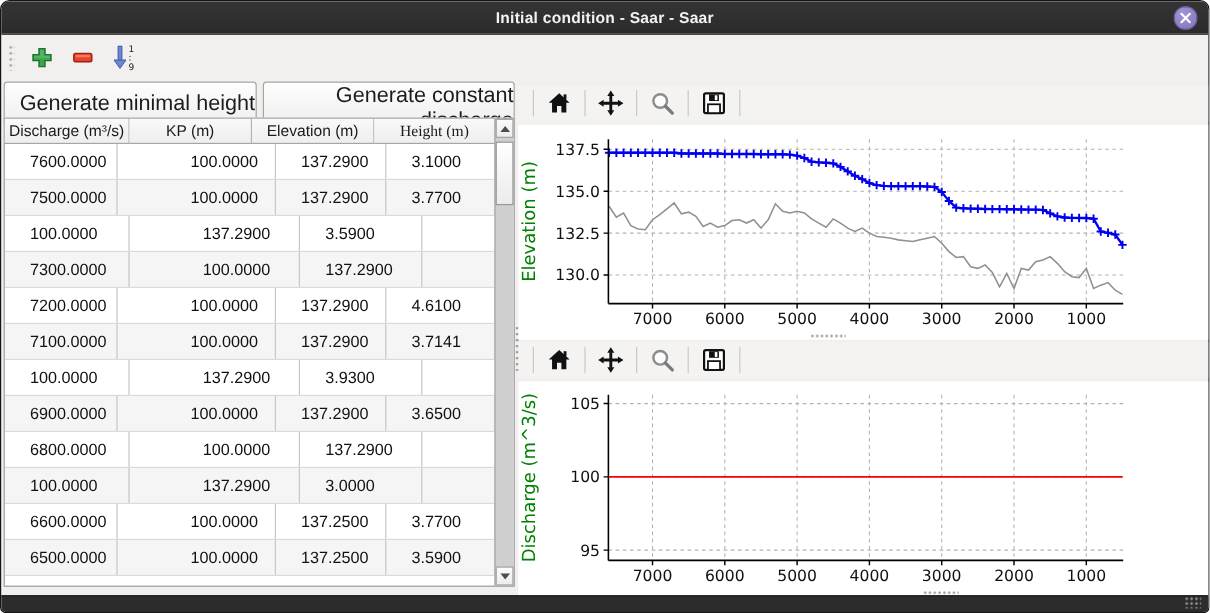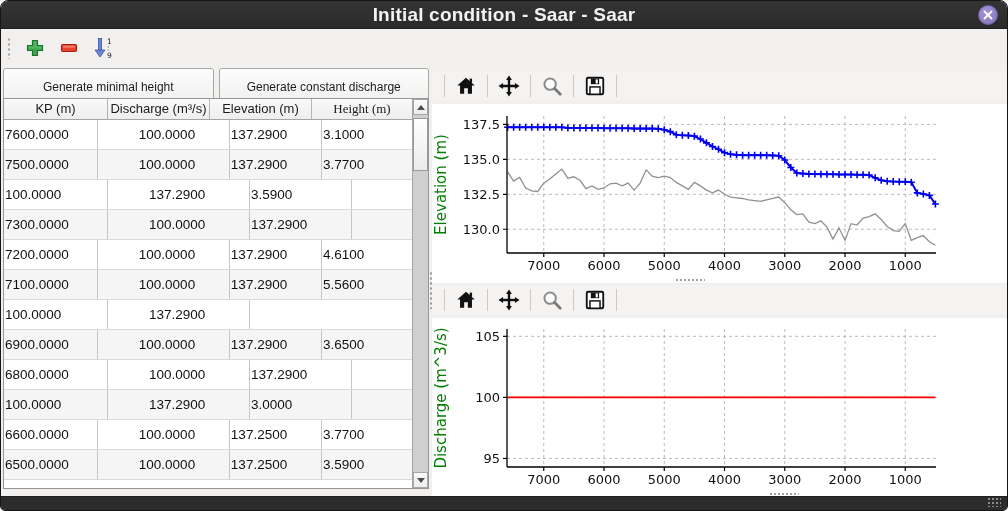--- a/index.html
+++ b/index.html
@@ -9,53 +9,53 @@
     border:1px solid #151515; border-radius:8px 8px 5px 5px;
     overflow:hidden; background:#f1f0ef;
   }
   
   .titlebar{
     position:absolute; top:0; left:0; right:0; height:28px;
     background:linear-gradient(#343434,#2b2b2b);
     border-bottom:1px solid #1e1e1e;
     display:flex; align-items:center; justify-content:center;
   }
-  .titlebar .title{ color:#f4f2f0; font-size:19px; font-weight:bold; letter-spacing:.2px; }
+  .titlebar .title{ color:#f4f2f0; font-size:13px; font-weight:bold; letter-spacing:.2px; }
   .close-btn{
     position:absolute; right:9px; top:4px; width:20px; height:20px; border-radius:50%;
     background:radial-gradient(circle at 35% 30%, #a294d6, #8473b9);
     border:1px solid #6f5fa5; display:flex; align-items:center; justify-content:center; cursor:pointer;
   }
   
   .app-toolbar{ position:absolute; top:29px; left:0; height:36px; right:0; display:flex; align-items:center; }
   .drag-handle{ width:5px; height:22px; margin:0 8px 0 6px;
     background-image:radial-gradient(circle,#a8a8a8 1px,transparent 1.3px); background-size:4px 5px; }
   .tool-btn{ width:30px; height:28px; border:none; background:transparent; display:flex;
     align-items:center; justify-content:center; margin-right:4px; cursor:pointer; }
   
   .gen-buttons{ position:absolute; top:67px; left:2px; width:426px; display:flex; gap:5px; }
   .gen-btn{
-    flex:1; height:37px; font-size:12px; color:#1c1c1c;
+    flex:1; height:37px; font-size:18px; color:#1c1c1c;
     font-family:"Liberation Sans","DejaVu Sans",sans-serif;
-    background:linear-gradient(#fdfdfd,#f0efee); border:1px solid #a9a7a4; border-radius:3px; cursor:pointer;
+    background:linear-gradient(#fdfdfd,#f0efee); border:1px solid #a9a7a4; border-radius:3px; cursor:pointer;text-align:right;
   }
   
   .table{ position:absolute; top:97px; left:2px; width:426px; height:391px;
     background:#ffffff; border:1px solid #979797; }
   .thead{ display:flex; height:21px; width:409px; }
   .th{
     background:linear-gradient(#f9f9f9,#eeeeee); border-right:1px solid #b4b4b4; border-bottom:1px solid #a5a5a5;
     font-size:13px; color:#1b1b1b; text-align:center; line-height:20px;
   }
   .th:nth-child(1){ width:104px; } .th:nth-child(2){ width:102px; }
   .th:nth-child(3){ width:102px; } .th:nth-child(4){ width:101px;font-family:Liberation Serif, serif; }
   .tbody{ width:409px; overflow:hidden; height:368px; }
   .trow{ display:flex; height:30px; border-bottom:1px solid #dadada; background:#ffffff; }
   .trow:nth-child(even){ background:#f5f5f5; }
-  .tcell{ font-size:13.5px; color:#111; line-height:29px; padding-left:1px;
+  .tcell{ font-size:13.5px; color:#111; line-height:29px; padding-left:21px;
     border-right:1px solid #c6c6c6; overflow:hidden; white-space:nowrap; }
   .tcell:nth-child(1){ width:104px; } .tcell:nth-child(2){ width:102px;margin-left:40px; }
   .tcell:nth-child(3){ width:102px; } .tcell:nth-child(4){ width:101px; }
   
   .vscroll{ position:absolute; top:0; right:0; bottom:0; width:16px; background:#cfcfcf; border-left:1px solid #a6a6a6; }
   .scroll-up,.scroll-down{ position:absolute; left:0; right:0; height:16px;
     background:linear-gradient(#fbfbfb,#ededed); border:1px solid #a6a6a6;
     display:flex; align-items:center; justify-content:center; cursor:pointer; }
   .scroll-up{ top:0; } .scroll-down{ bottom:0; }
   .tri-up{ width:0; height:0; border-left:4px solid transparent; border-right:4px solid transparent; border-bottom:5px solid #4c4c4c; }
@@ -126,22 +126,22 @@
     </button>
   </div>
 
   <div class="gen-buttons">
     <button class="gen-btn">Generate minimal height</button>
     <button class="gen-btn">Generate constant discharge</button>
   </div>
 
   <div class="table">
     <div class="thead">
+      <div class="th">Discharge (m³/s)</div>
       <div class="th">KP (m)</div>
-      <div class="th">Discharge (m³/s)</div>
       <div class="th">Elevation (m)</div>
       <div class="th">Height (m)</div>
     </div>
     <div class="tbody" id="tbody">
         <div class="trow">
           <div class="tcell">7600.0000</div>
           <div class="tcell">100.0000</div>
           <div class="tcell">137.2900</div>
           <div class="tcell">3.1000</div>
         </div>
@@ -164,25 +164,26 @@
         <div class="trow">
           <div class="tcell">7200.0000</div>
           <div class="tcell">100.0000</div>
           <div class="tcell">137.2900</div>
           <div class="tcell">4.6100</div>
         </div>
         <div class="trow">
           <div class="tcell">7100.0000</div>
           <div class="tcell">100.0000</div>
           <div class="tcell">137.2900</div>
-          <div class="tcell">5.5600</div>
-        </div>
-        <div class="trow">
-          <div class="tcell">100.0000</div>
-          <div class="tcell">137.2900</div>
+          <div class="tcell">3.7141</div>
+        </div>
+        <div class="trow">
+          <div class="tcell">100.0000</div>
+          <div class="tcell">137.2900</div>
+          <div class="tcell">3.9300</div>
         </div>
         <div class="trow">
           <div class="tcell">6900.0000</div>
           <div class="tcell">100.0000</div>
           <div class="tcell">137.2900</div>
           <div class="tcell">3.6500</div>
         </div>
         <div class="trow">
           <div class="tcell">6800.0000</div>
           <div class="tcell">100.0000</div>

